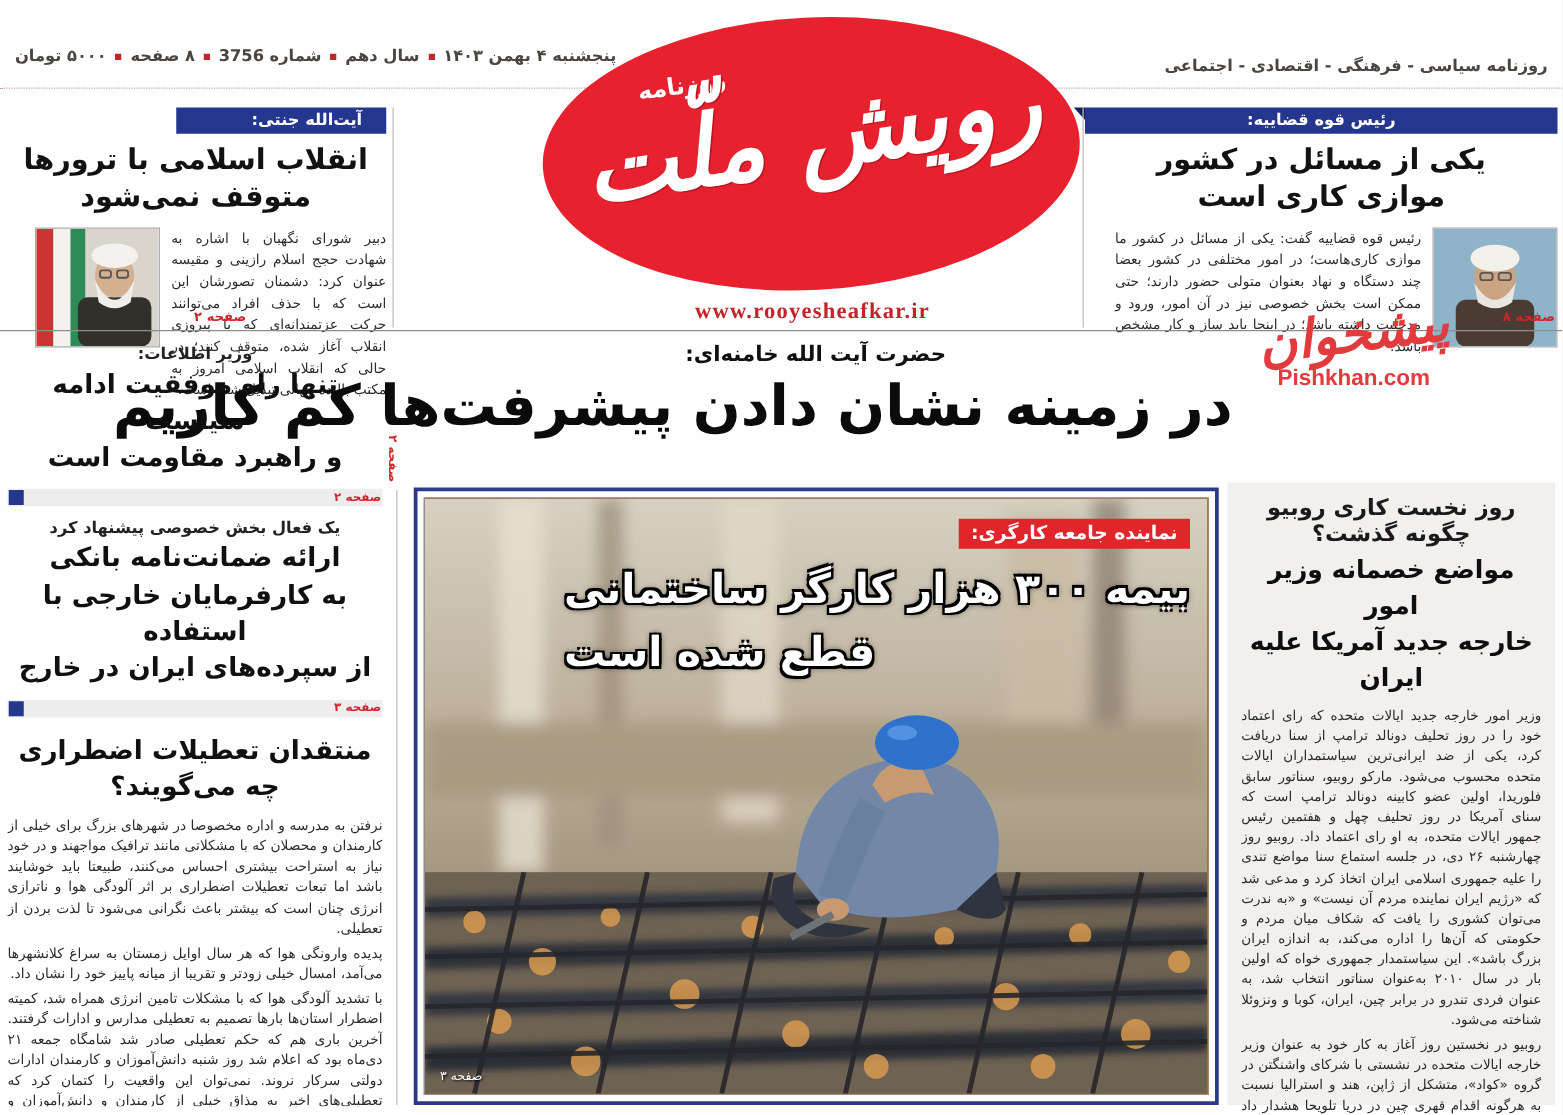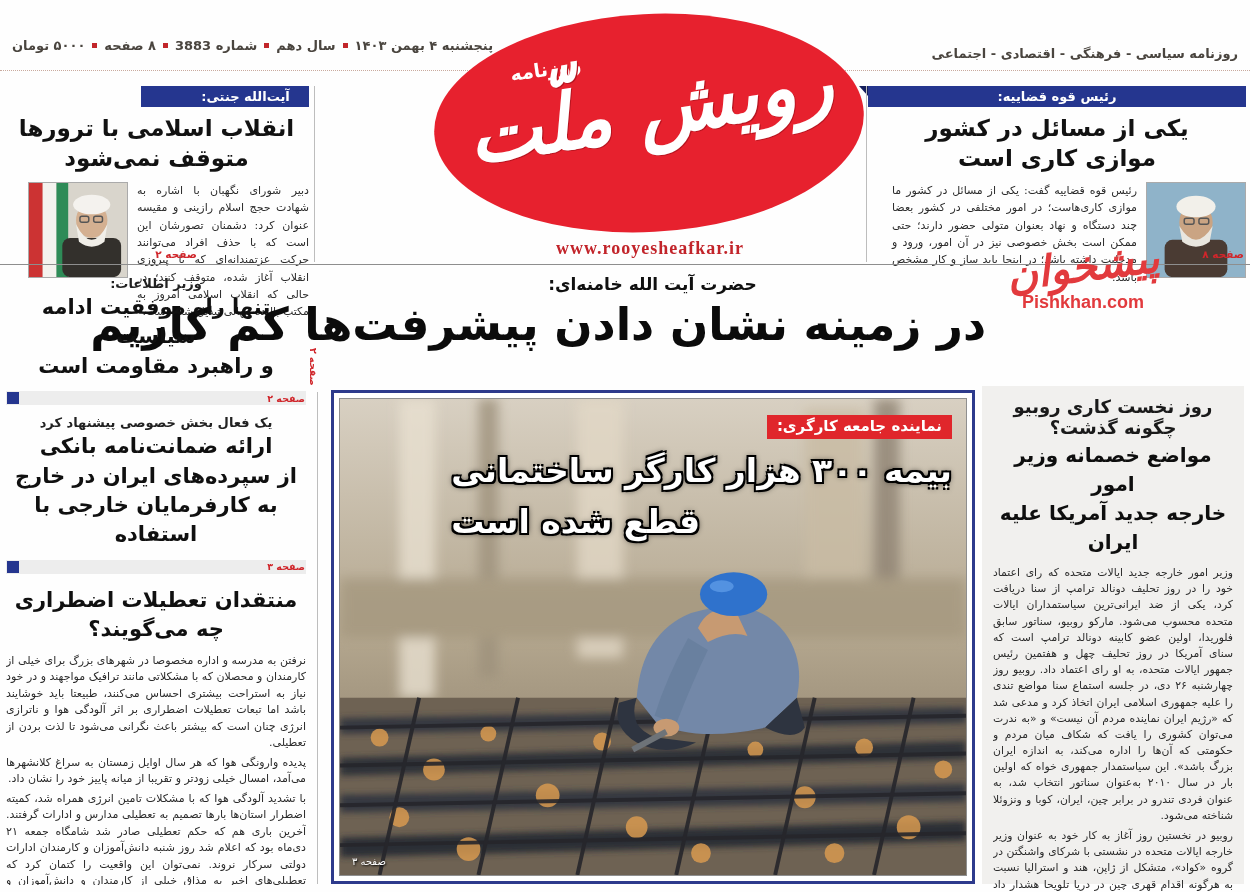--- a/index.html
+++ b/index.html
@@ -78,21 +78,21 @@
 <body>
 
 <div class="page">
 
   <div class="categories">روزنامه سیاسی - فرهنگی - اقتصادی - اجتماعی</div>
   <div class="dateline">
     <span>پنجشنبه ۴ بهمن ۱۴۰۳</span>
       <span class="sq"></span>
     <span>سال دهم</span>
       <span class="sq"></span>
-    <span>شماره 3883</span>
+    <span>شماره 3756</span>
       <span class="sq"></span>
     <span>۸ صفحه</span>
       <span class="sq"></span>
     <span>۵۰۰۰ تومان</span>
   </div>
   <div class="header-rule"></div>
 
   <div class="logo-wrap">
     <div class="logo-ellipse"></div>
     <div class="logo-sub">روزنامه</div>
@@ -172,22 +172,22 @@
       <div class="pagebar">
         <span class="pb-label">صفحه ۲</span>
         <span class="navy-sq"></span>
       </div>
     </div>
 
     <div style="margin-top:10px;">
       <div class="lc-kicker">یک فعال بخش خصوصی پیشنهاد کرد</div>
       <div class="lc-headline">
         <div>ارائه ضمانت‌نامه بانکی</div>
+        <div>به کارفرمایان خارجی با استفاده</div>
         <div>از سپرده‌های ایران در خارج</div>
-        <div>به کارفرمایان خارجی با استفاده</div>
       </div>
       <div class="pagebar">
         <span class="pb-label">صفحه ۳</span>
         <span class="navy-sq"></span>
       </div>
     </div>
 
     <div style="margin-top:12px;">
       <div class="lc-headline">
         <div>منتقدان تعطیلات اضطراری</div>

